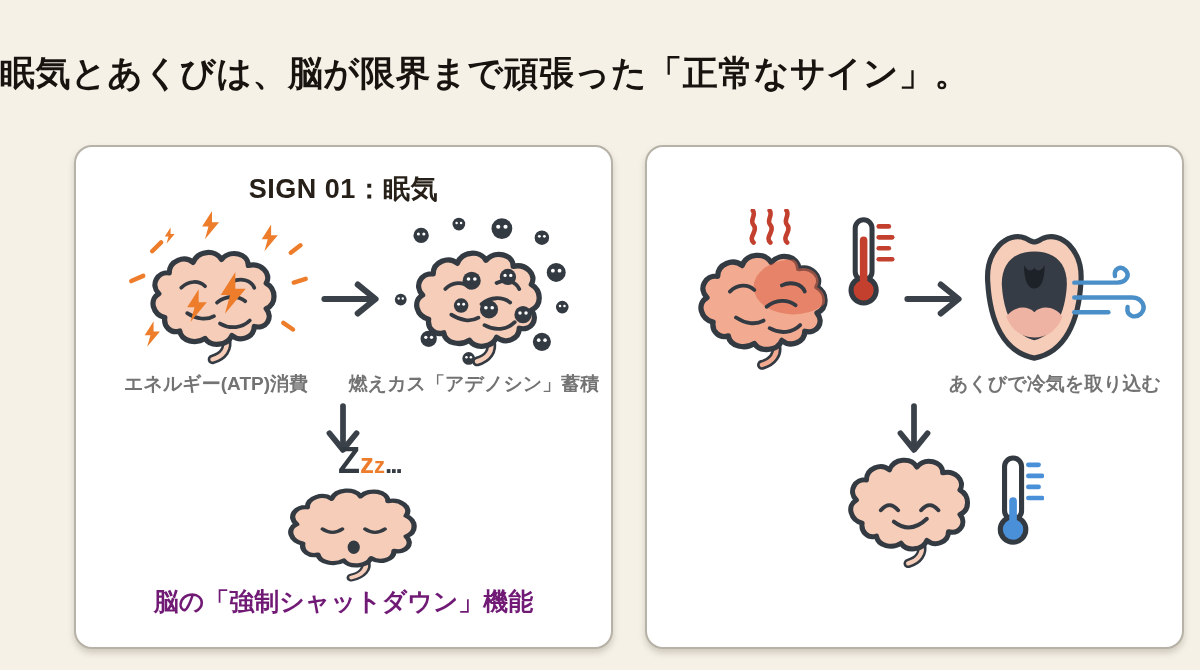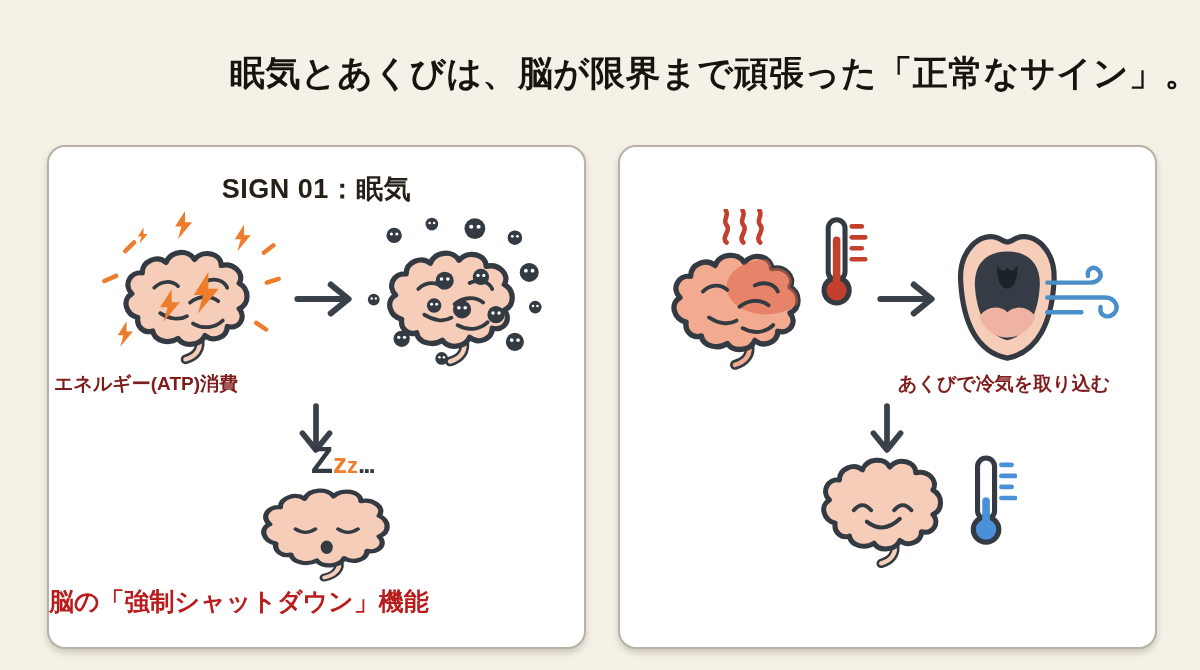--- a/index.html
+++ b/index.html
@@ -4,40 +4,41 @@
 <style>
   html,body{margin:0;padding:0;}
   body{
     width:1200px;height:670px;position:relative;overflow:hidden;
     background:#f5f1e7;
     font-family:"Liberation Sans","DejaVu Sans",sans-serif;
     color:#221c17;
   }
   .abs{position:absolute;}
   .page-title{
-    top:50px;left:0;width:1200px;text-align:right;
+    top:50px;left:0;width:1200px;text-align:left;
     font-size:35px;font-weight:900;letter-spacing:.5px;color:#17130f;
   }
   .card{
     top:145px;width:535px;height:500px;background:#ffffff;
     border:2px solid #b7b2a7;border-radius:18px;
     box-shadow:0 4px 6px rgba(110,100,80,.28);
+    margin-left:27px;
   }
   .card-left{left:47px;}
   .card-right{left:618px;}
   .card-header{
     top:24px;left:0;width:100%;text-align:center;
     font-size:27px;font-weight:800;color:#262019;letter-spacing:.5px;
   }
   .step-label{
-    top:224px;text-align:left;font-size:19px;font-weight:600;color:#7f1d1d;
+    top:224px;text-align:center;font-size:19px;font-weight:600;color:#737373;
   }
   .card-footer{
-    top:438px;left:0;width:100%;text-align:left;
-    font-size:25px;font-weight:800;color:#b91c1c;
+    top:438px;left:0;width:100%;text-align:center;
+    font-size:25px;font-weight:800;color:#701a75;
   }
   .zzz{display:flex;align-items:baseline;font-weight:800;line-height:1;}
   .zzz .z1{font-size:36px;color:#333a42;}
   .zzz .z2{font-size:28px;color:#ed7d2b;}
   .zzz .z3{font-size:22px;color:#ed7d2b;}
   .zzz .z4{font-size:26px;color:#333a42;letter-spacing:-2px;}
   svg{display:block;}
 </style>
 </head>
 <body>
@@ -137,20 +138,21 @@
       <use href="#adot" transform="translate(224,84) scale(1.05)"></use>
       <use href="#adot" transform="translate(232,130) scale(0.7)"></use>
       <use href="#adot" transform="translate(205,176) scale(1.0)"></use>
       <use href="#adot" transform="translate(55,172) scale(0.9)"></use>
       <use href="#adot" transform="translate(18,120) scale(0.65)"></use>
       <use href="#adot" transform="translate(108,198) scale(0.7)"></use>
     </g>
   </svg>
 
   <div class="abs step-label" style="left:5px;width:270px;">エネルギー(ATP)消費</div>
+  <div class="abs step-label" style="left:270px;width:256px;">燃えカス「アデノシン」蓄積</div>
 
   <svg class="abs" style="left:248px;top:256px;" width="38" height="50" viewBox="0 0 36 48">
       <use href="#arrow-down-shape"></use>
     </svg>
 
   <div class="abs" style="left:200px;top:296px;width:190px;height:140px;">
     <div class="abs zzz" style="left:62px;top:0;">
       <span class="z1">Z</span>
         <span class="z2">z</span>
         <span class="z3">z</span>

